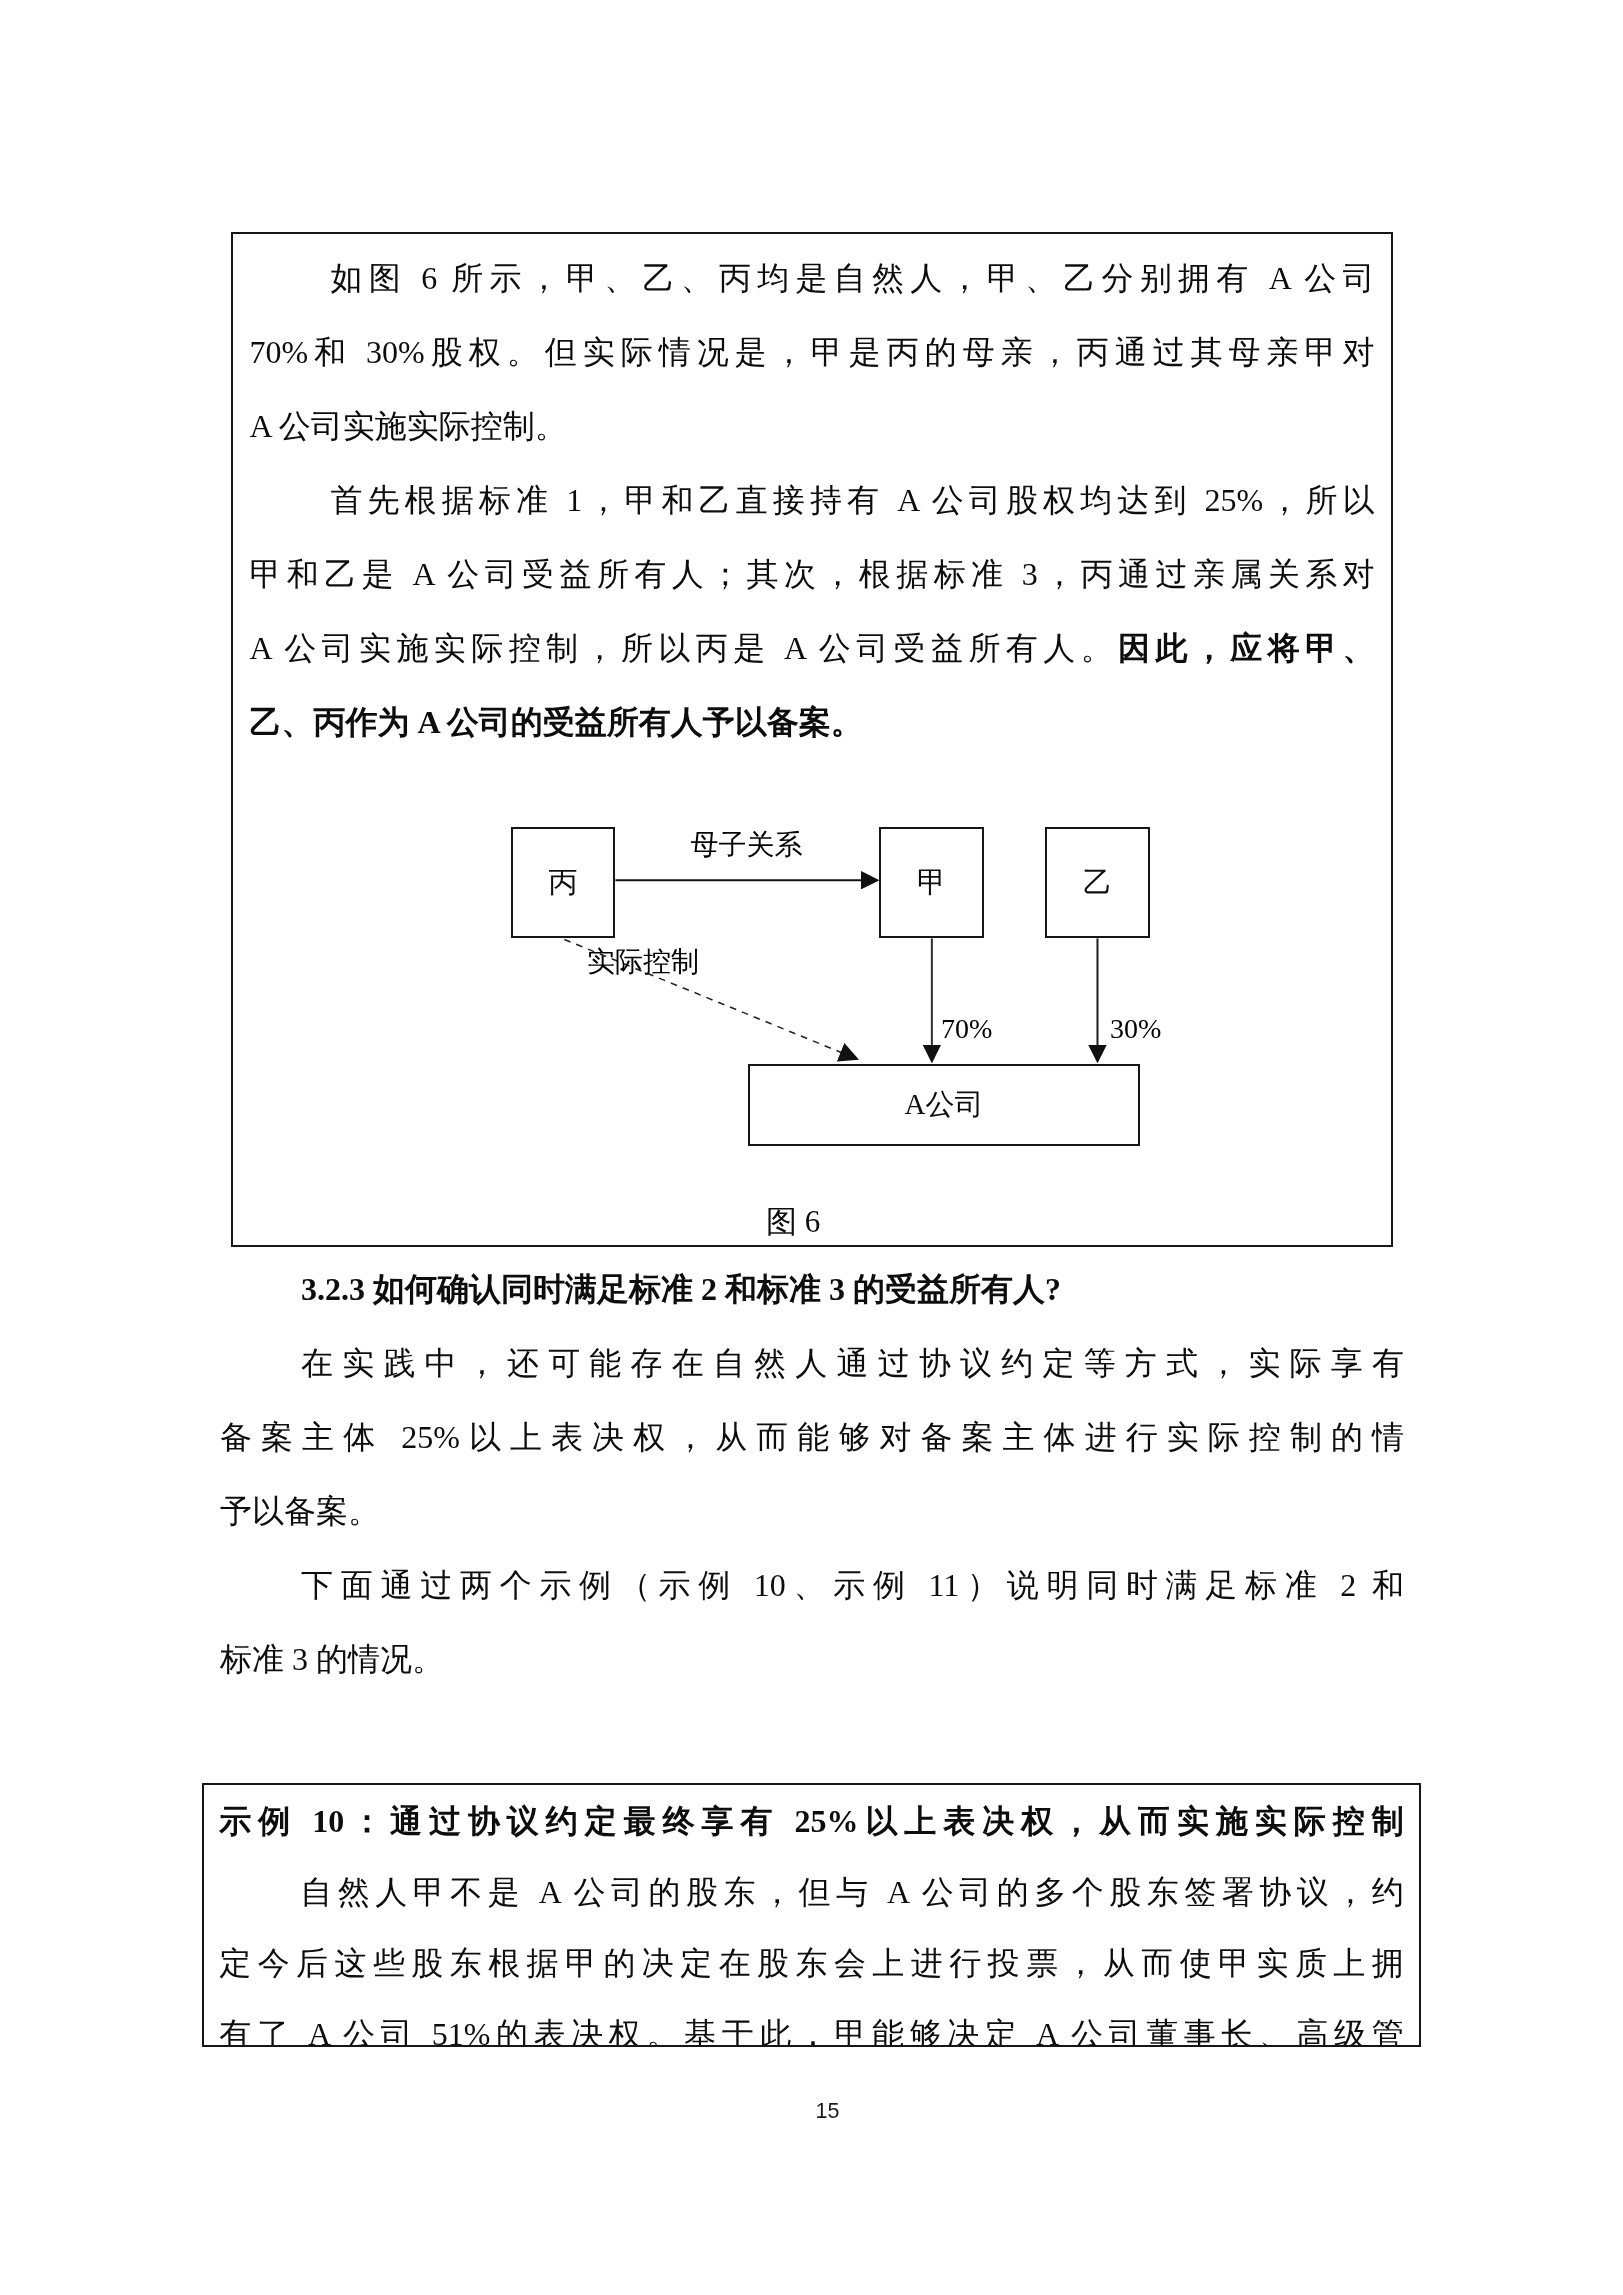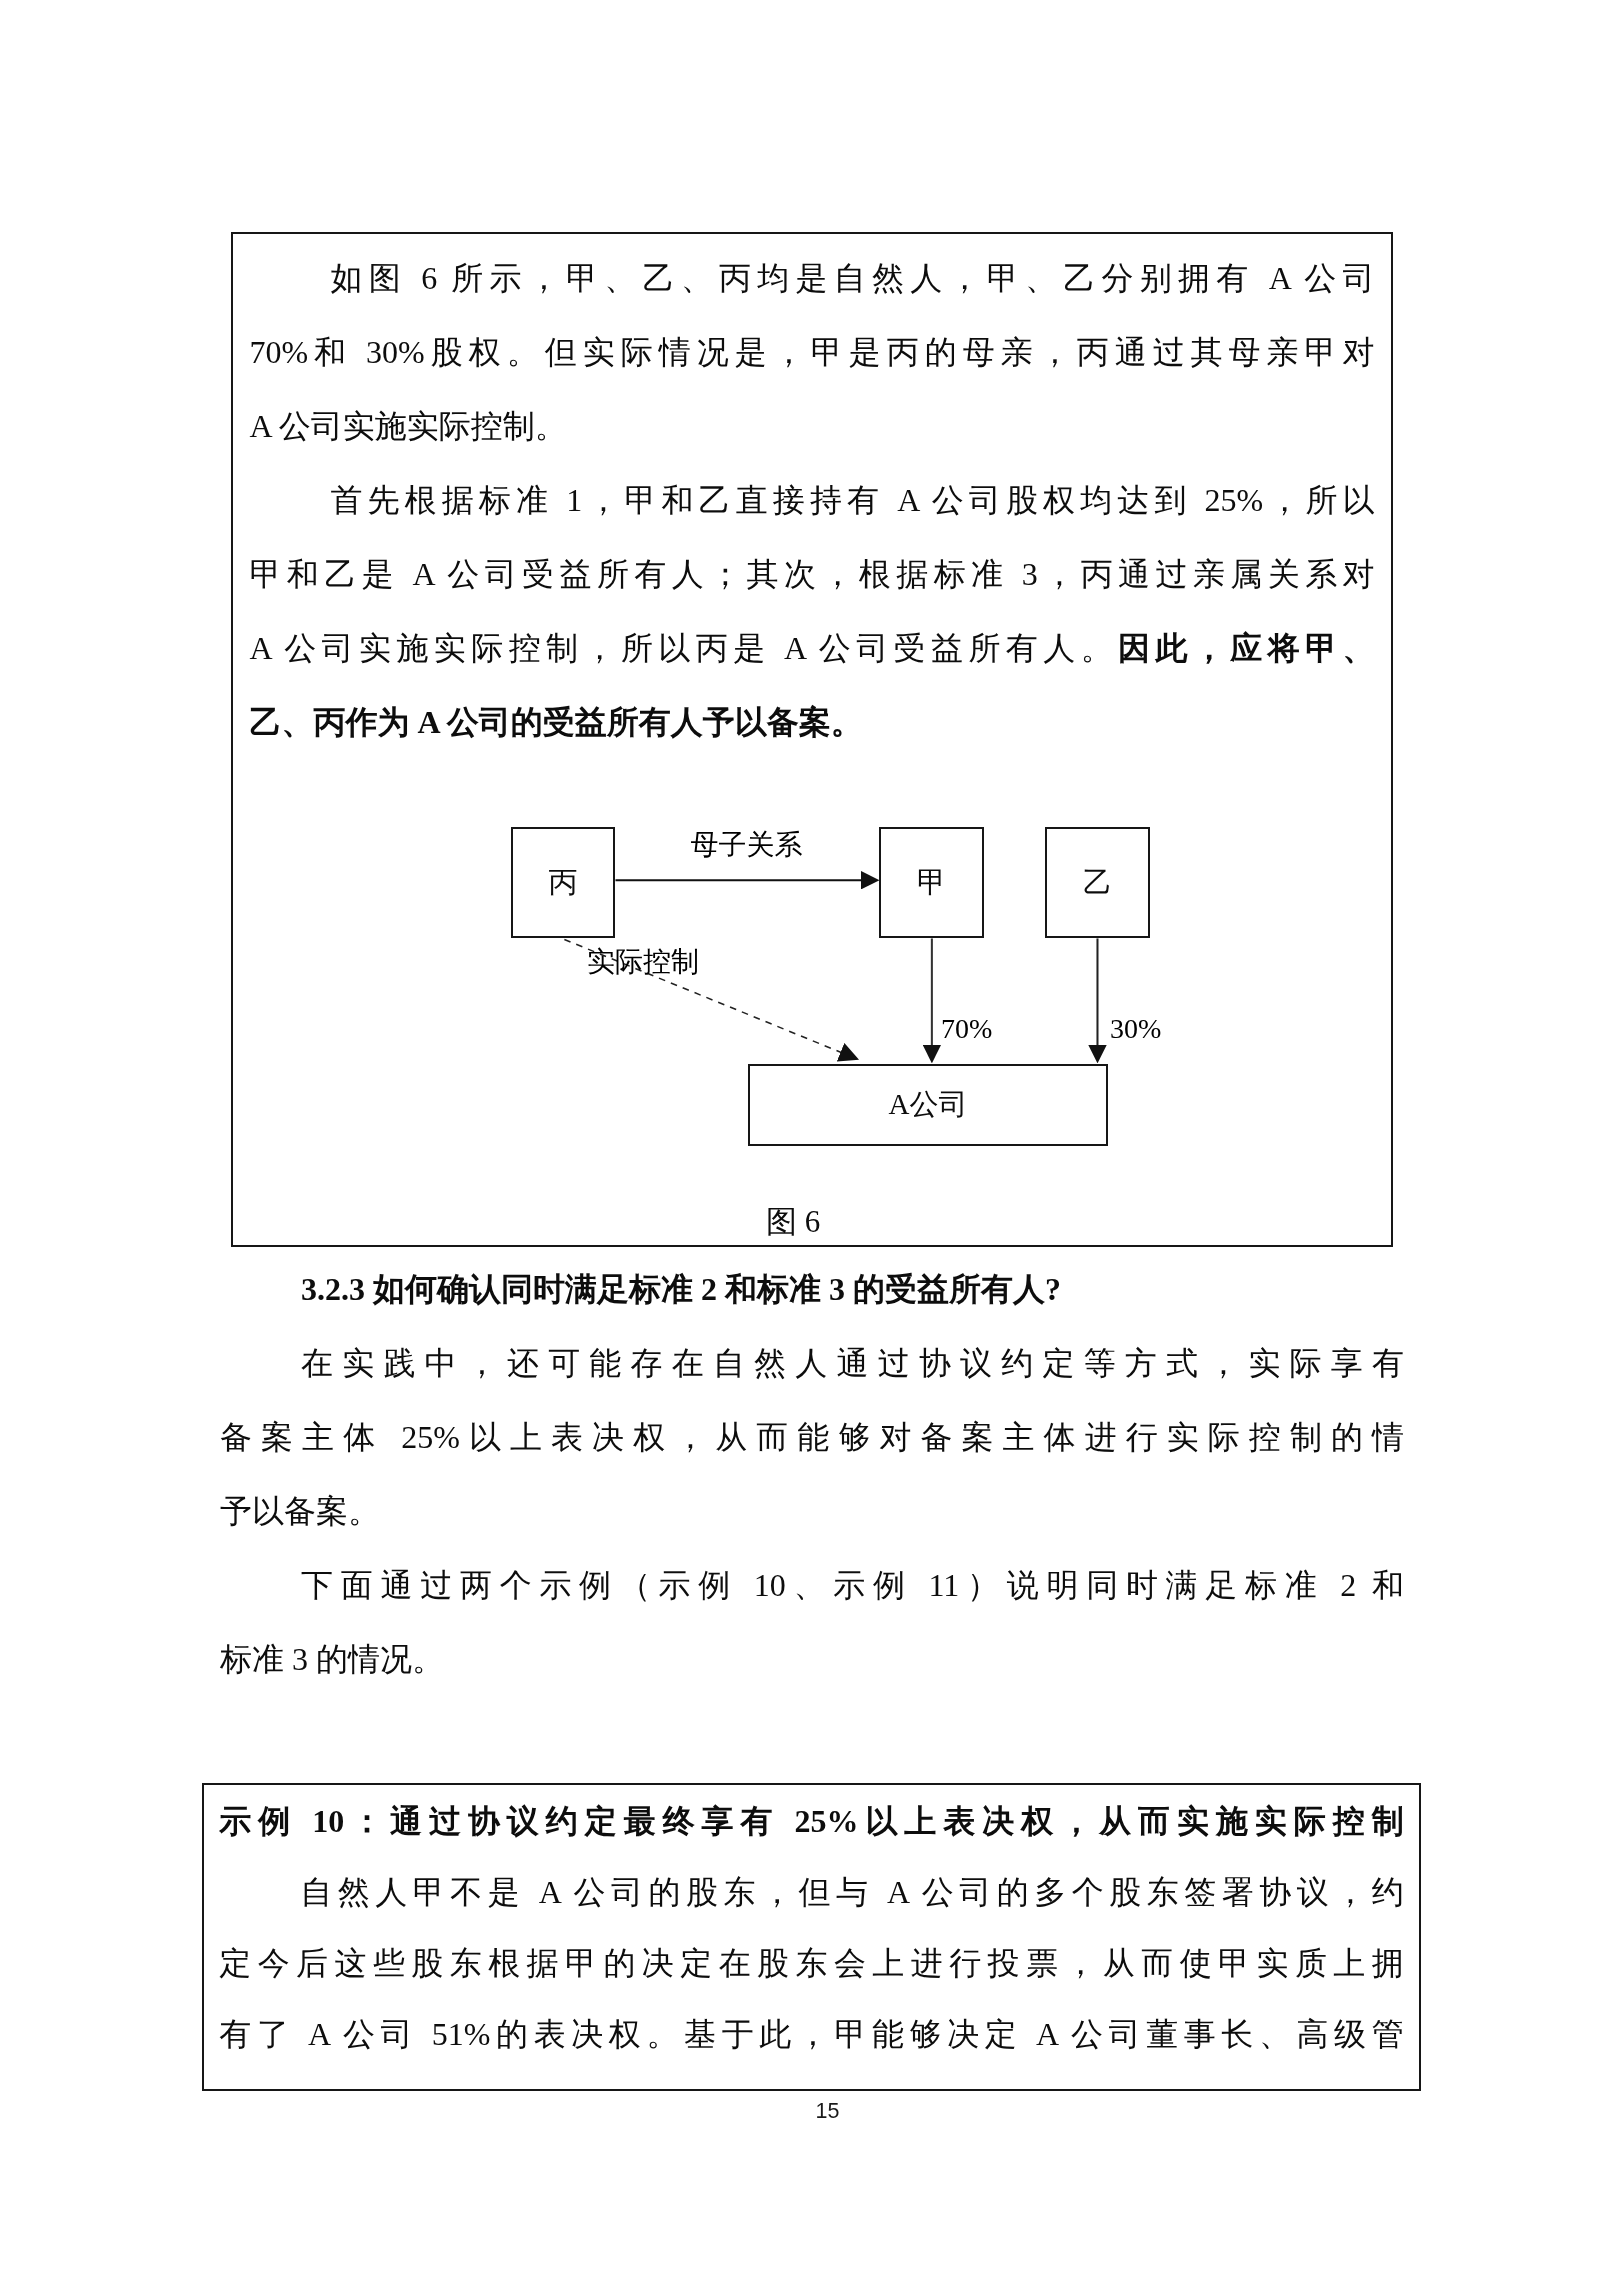--- a/index.html
+++ b/index.html
@@ -39,21 +39,21 @@
     position:absolute;
     border:2px solid #161616;
     box-sizing:border-box;
     background:#ffffff;
     display:flex; align-items:center; justify-content:center;
     font-size:29px;
   }
   #node-bing { left:511px; top:827px; width:104px; height:111px; }
   #node-jia  { left:879px; top:827px; width:105px; height:111px; }
   #node-yi   { left:1045px; top:827px; width:105px; height:111px; }
-  #node-company { left:748px; top:1064px; width:360px; height:82px; }
+  #node-company { left:748px; top:1064px; width:392px; height:82px; }
 
   .dlabel {
     position:absolute;
     font-size:28px;
     line-height:36px;
     color:#000000;
     text-align:center;
   }
   #lbl-relation { left:670px; top:827px; width:153px; }
   #lbl-control  { left:583px; top:944px; width:120px; }
@@ -72,21 +72,21 @@
   }
 
   
   #section-text {
     position:absolute; left:220px; top:1252px; width:1184px;
   }
 
   
   #box2 {
     position:absolute; left:202px; top:1783px;
-    width:1219px; height:308px;
+    width:1219px; height:264px;
     border:2px solid #161616;
     box-sizing:border-box;
     padding:1px 15.3px 0 15.3px;
     overflow:hidden;
     background:#ffffff;
   }
   #box2 .line { line-height:71px; }
 
   #page-footer {
     position:absolute; left:0; top:2099px; width:1623px;

